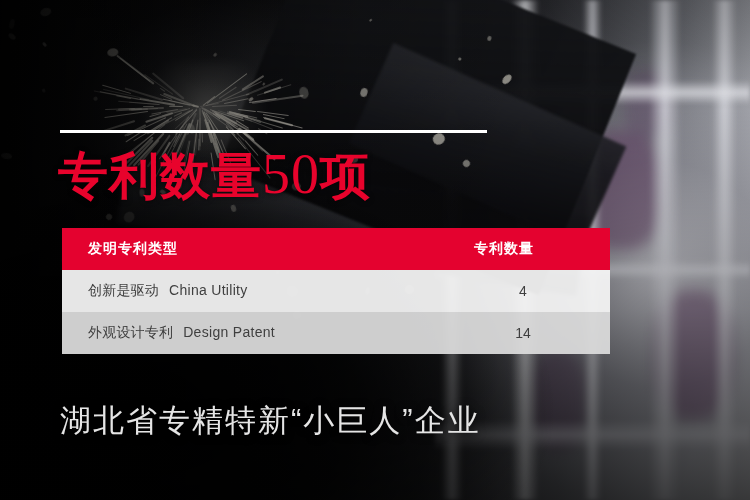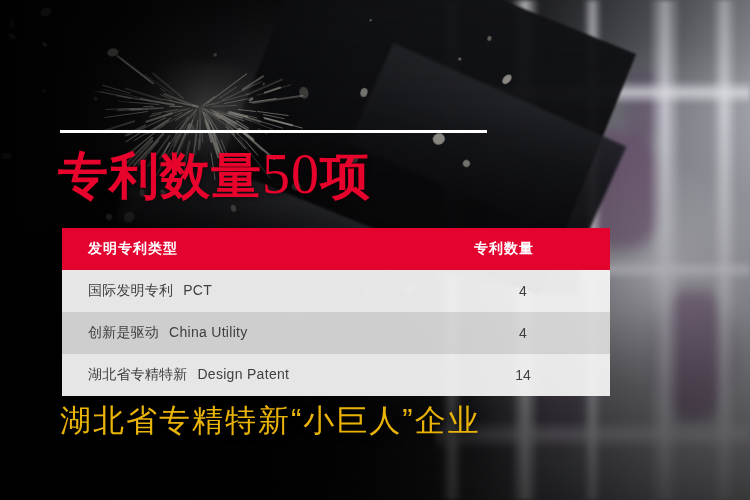--- a/index.html
+++ b/index.html
@@ -159,21 +159,21 @@
   .cell-count {
     text-align:center;
     padding-right:38px !important;
     font-size:14px;
     color:#3f3f3f;
   }
 
   .headline-bottom {
     position:absolute; left:60px; top:402px;
     font-size:31px; line-height:38px;
-    color:#eab308;
+    color:#e5e5e5;
     font-weight:400;
     letter-spacing:2px;
     white-space:nowrap;
     text-shadow:0 1px 8px rgba(0,0,0,.85);
   }
 </style>
 </head>
 <body>
 
 <div id="poster">
@@ -382,29 +382,25 @@
 
     <table class="patent-table">
       <thead>
         <tr>
           <th class="th-type">发明专利类型</th>
           <th class="th-count">专利数量</th>
         </tr>
       </thead>
       <tbody id="table-body">
           <tr>
-            <td class="cell-type"><span>国际发明专利</span><span class="en">PCT</span></td>
-            <td class="cell-count">4</td>
-          </tr>
-          <tr>
             <td class="cell-type"><span>创新是驱动</span><span class="en">China Utility</span></td>
             <td class="cell-count">4</td>
           </tr>
           <tr>
-            <td class="cell-type"><span>湖北省专精特新</span><span class="en">Design Patent</span></td>
+            <td class="cell-type"><span>外观设计专利</span><span class="en">Design Patent</span></td>
             <td class="cell-count">14</td>
           </tr>
         </tbody>
     </table>
 
     <div class="headline-bottom">湖北省专精特新“小巨人”企业</div>
   </div>
 </div>
 
 </body></html>

